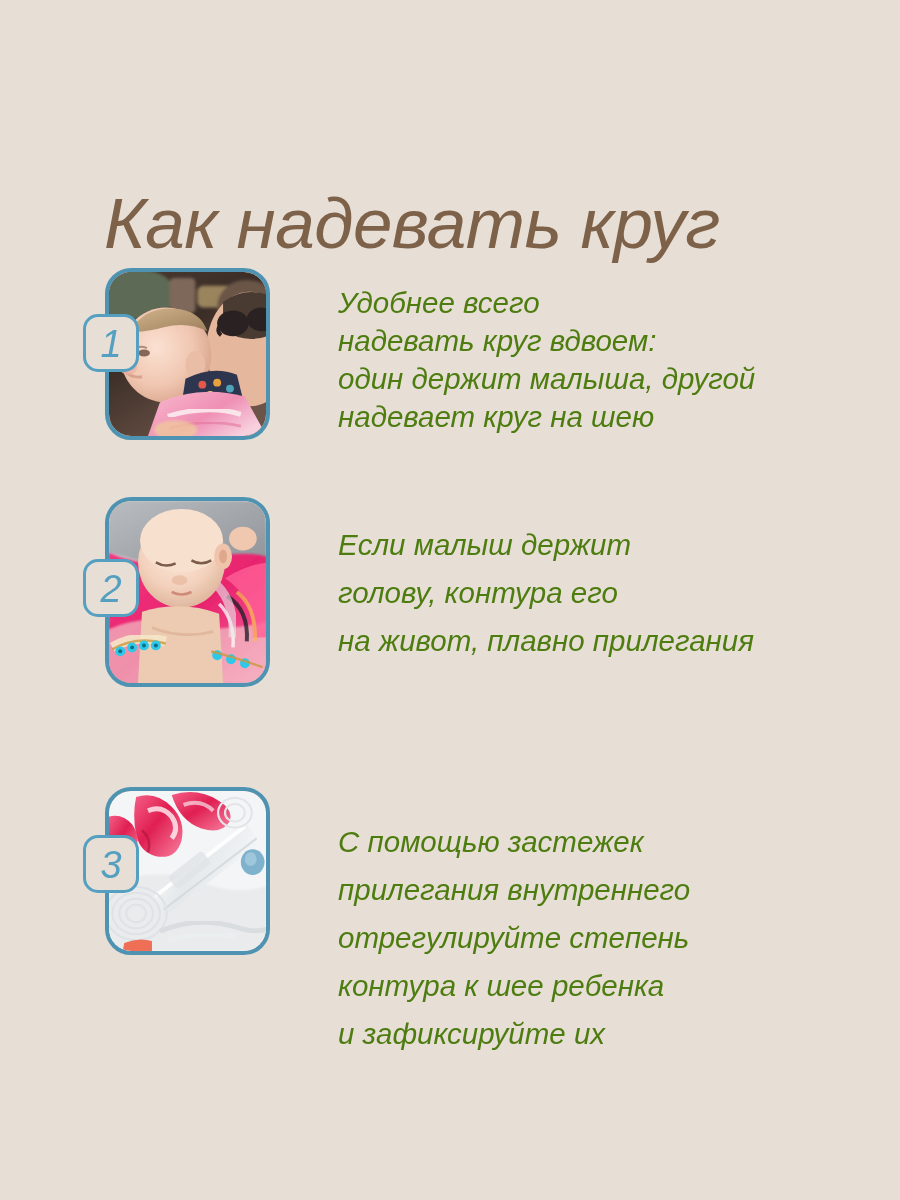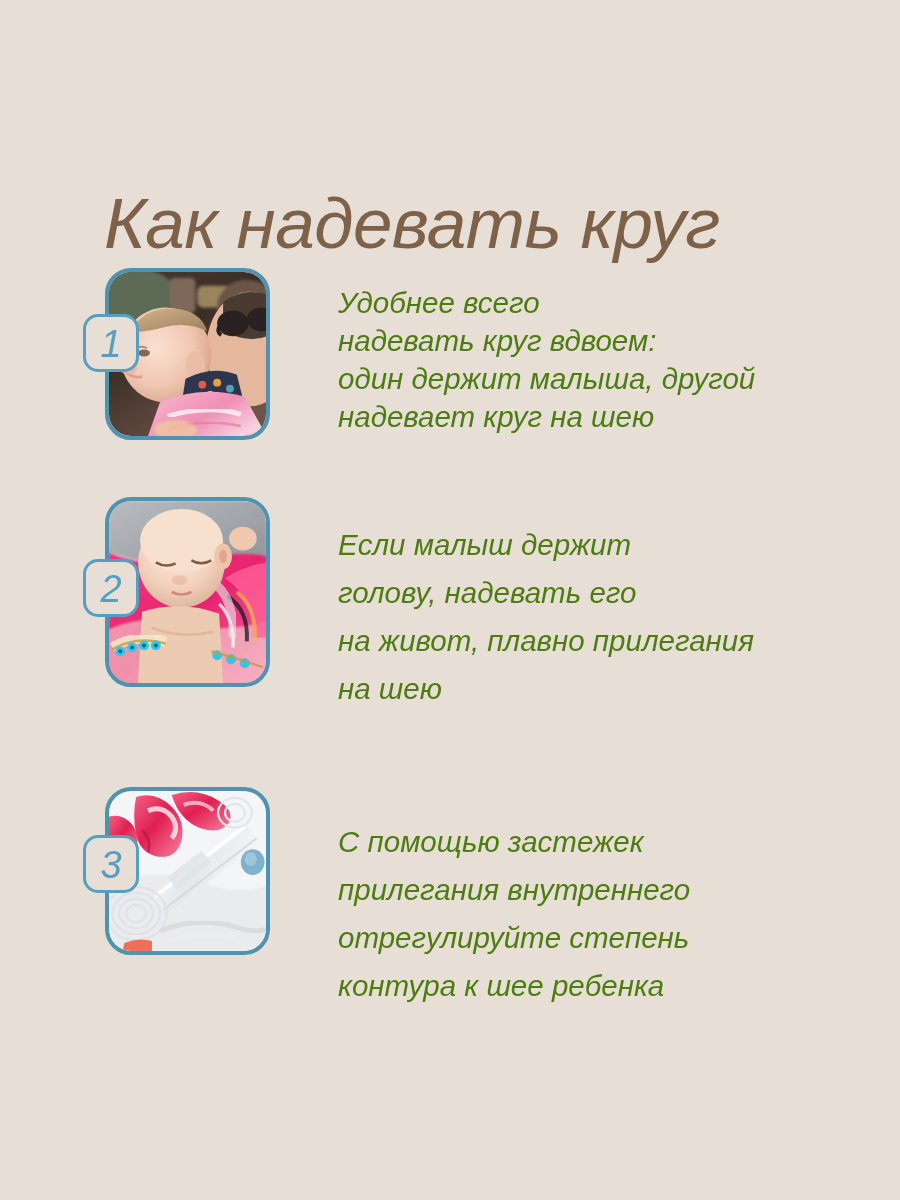--- a/index.html
+++ b/index.html
@@ -283,23 +283,22 @@
               <circle cx="138" cy="164" r="5" fill="#2ec9e8"></circle>
               <path d="M104 152 q24 6 52 16" stroke="#c79a3e" stroke-width="2.5" fill="none" opacity="0.8"></path>
             </g>
           </svg>
         </div>
       </div>
       <div class="badge">2</div>
     </div>
     <div class="step-text">
       <span class="ln">Если малыш держит</span>
-      <span class="ln">голову, надевать его</span>
+      <span class="ln">голову, контура его</span>
       <span class="ln">на живот, плавно прилегания</span>
-      <span class="ln">на шею</span>
     </div>
   </div>
 
   <div class="step" id="step-3">
     <div class="thumb-wrap">
       <div class="thumb-frame">
         <div class="photo">
           <svg width="100%" height="100%" viewBox="0 0 160 162" preserveAspectRatio="xMidYMid slice">
             <defs>
               <linearGradient id="red3" x1="0" y1="0" x2="1" y2="1">
@@ -360,16 +359,17 @@
           </svg>
         </div>
       </div>
       <div class="badge">3</div>
     </div>
     <div class="step-text">
       <span class="ln">С помощью застежек</span>
       <span class="ln">прилегания внутреннего</span>
       <span class="ln">отрегулируйте степень</span>
       <span class="ln">контура к шее ребенка</span>
+      <span class="ln">и зафиксируйте их</span>
     </div>
   </div>
 
 </div>
 
 </body></html>

